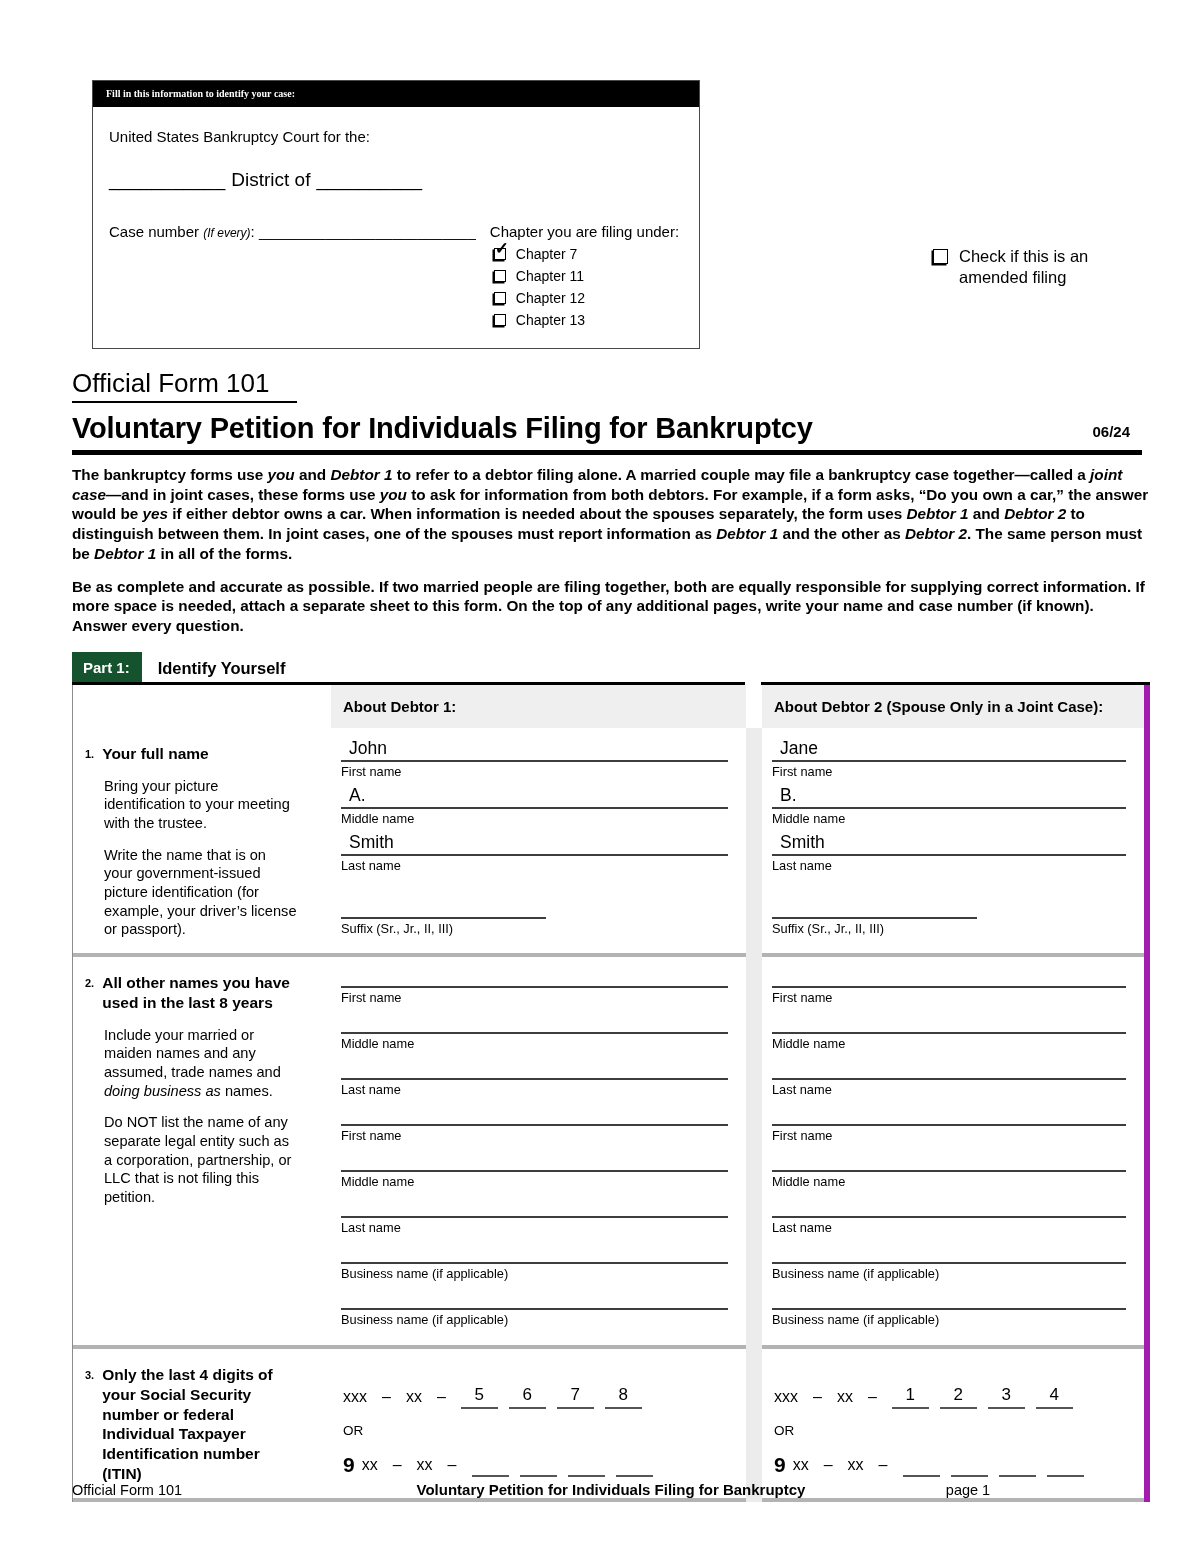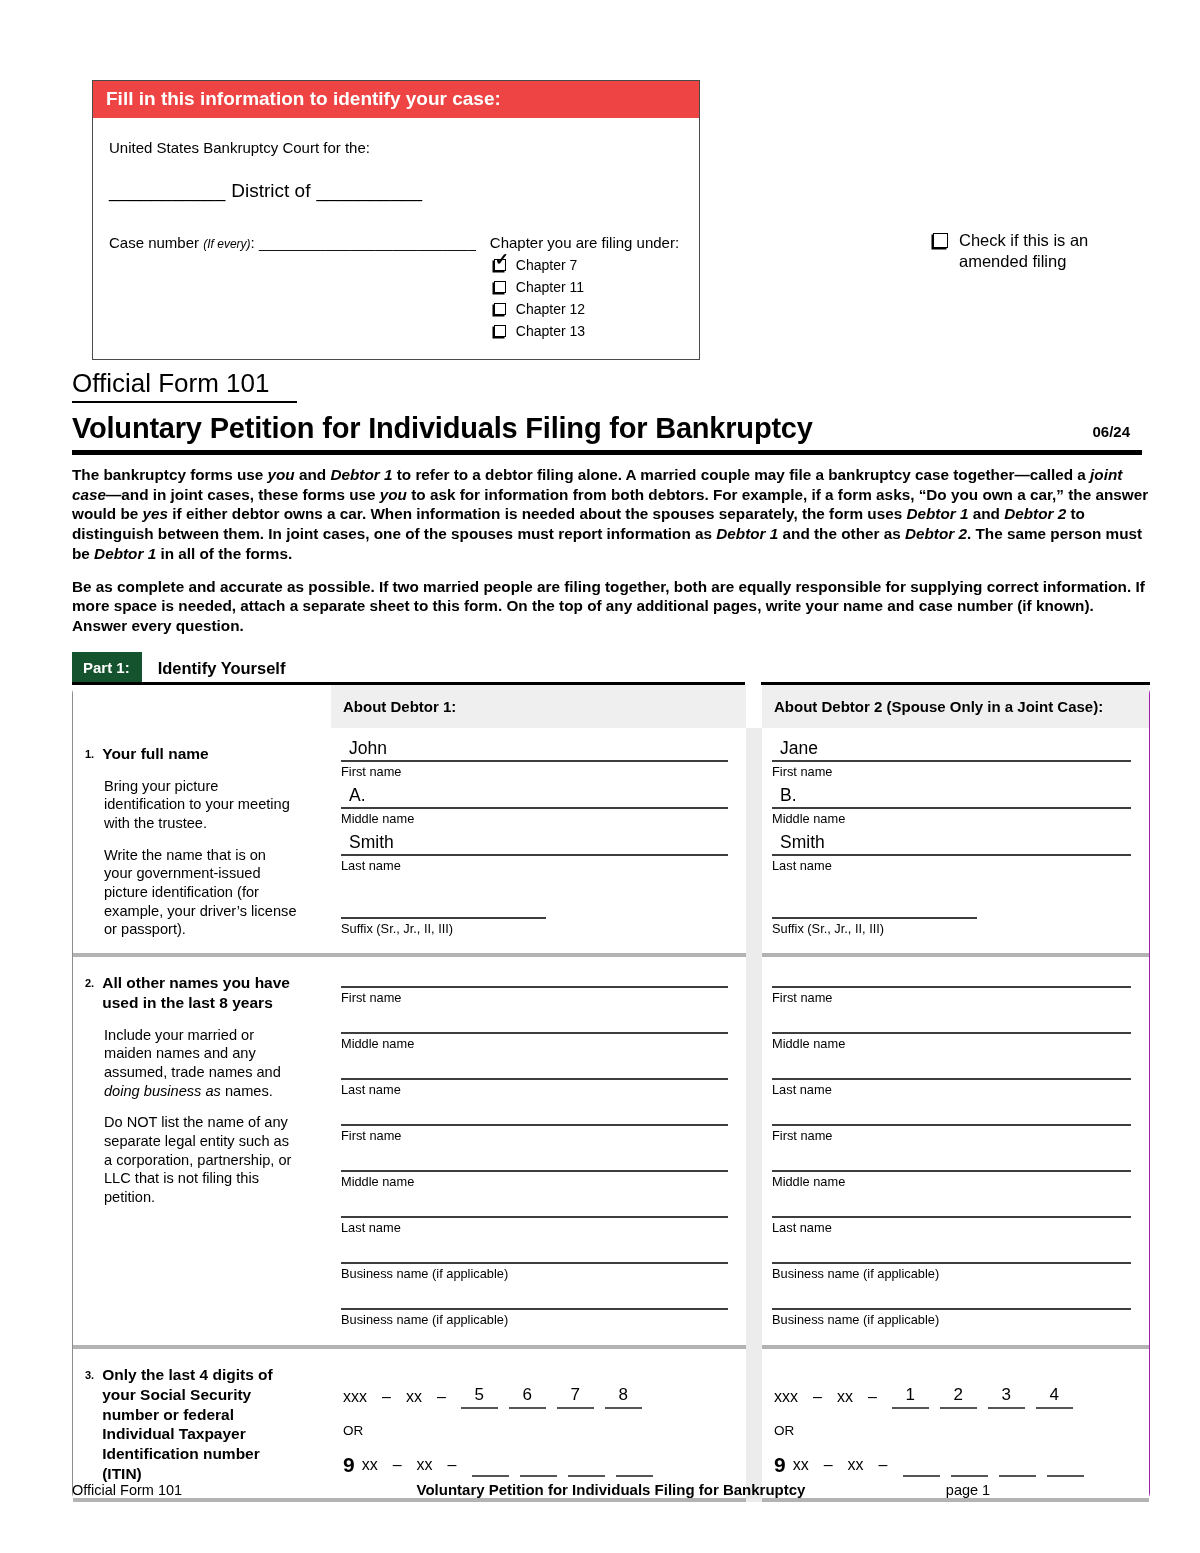--- a/index.html
+++ b/index.html
@@ -5,40 +5,40 @@
   * { box-sizing: border-box; }
   html,body { margin:0; padding:0; background:#fff; }
   .page {
     position:relative; width:1200px; height:1553px; margin:0 auto;
     background:#fff; color:#000; overflow:hidden;
     font-family:"Liberation Sans", sans-serif;
   }
 
   
   .topbox { position:absolute; left:92px; top:80px; width:608px; border:1px solid #4a4a4a; background:#fff; }
-  .topbox-bar { background:#ef4444; color:#fff; font-weight:bold; font-size:19px; padding:7px 13px 8px; }
+  .topbox-bar { background:#000000; color:#fff; font-weight:bold; font-size:10px; padding:7px 13px 8px;font-family:Liberation Serif, serif; }
   .topbox-body { padding:15px 16px 20px; }
   .court-label { font-size:15px; margin-top:6px; }
   .district-line { font-size:19px; margin-top:24px; white-space:nowrap; }
   .district-line .lbl { margin:0 6px; }
   .case-row { display:flex; margin-top:32px; align-items:flex-start; }
   .case-left { font-size:15px; white-space:nowrap; }
   .hint { font-size:12px; font-style:italic; }
   .chapter-col { margin-left:14px; }
   .chapter-label { font-size:15px; }
   .chk-item { display:flex; align-items:center; margin-top:6px; margin-left:4px; font-size:14px; }
   .chk-item .chk-label { margin-left:10px; }
 
   .cb { width:12px; height:12px; border:1.6px solid #000; background:#fff;
         box-shadow:-1.5px 1.5px 0 0 #000; display:inline-block; position:relative; flex:none; }
   .cb.checked::after { content:"\2713"; position:absolute; left:0px; top:-11px;
         font-size:17px; font-weight:bold; color:#000; }
   .cb-lg { width:15px; height:15px; margin-top:3px; }
 
-  .amended { position:absolute; left:933px; top:230px; display:flex; }
+  .amended { position:absolute; left:933px; top:246px; display:flex; }
   .amended-label { margin-left:11px; font-size:16.5px; width:175px; line-height:1.25; }
 
   
   .main { position:absolute; left:72px; top:368px; width:1078px; }
   .form-label { font-size:26px; display:inline-block; border-bottom:2px solid #000; padding:0 28px 2px 0; }
   .title-row { display:flex; justify-content:space-between; align-items:flex-end; margin-top:9px; }
   .h1 { font-size:29px; font-weight:bold; margin:0; letter-spacing:-0.2px; }
   .version { font-size:15px; font-weight:bold; margin-right:20px; padding-bottom:5px; }
   .rule { height:5px; background:#000; margin-top:5px; width:1070px; }
 
@@ -46,21 +46,21 @@
   .intro + .intro { margin-top:13px; }
 
   
   .part1row { display:grid; grid-template-columns:673px 16px 1fr; margin-top:16px; }
   .p1cell1, .p1cell3 { border-bottom:3px solid #000; }
   .p1cell1 { display:flex; align-items:stretch; }
   .part-badge { background:#14532d; color:#fff; font-weight:bold; font-size:15px; padding:7px 12px 6px 11px; }
   .part-title { font-weight:bold; font-size:16.5px; padding:7px 0 0 16px; }
 
   
-  .ptable { border-left:1px solid #8c8c8c; border-right:1px solid #a21caf;border-radius:9px; }
+  .ptable { border-left:1px solid #8c8c8c; border-right:6px solid #a21caf; }
   .trow { display:grid; grid-template-columns:258px 415px 16px 1fr; }
   .cell { background:#fff; }
   .gap { background:#ececec; }
   .thead .hcell { background:#efefef; font-weight:bold; font-size:15px; padding:13px 8px 13px 12px; }
   .thead .gap { background:#fff; }
   .trow.sep > .cell { border-top:4px solid #b3b3b3; }
   .trow.sep > .gap { border-top:none; }
   .brow { display:grid; grid-template-columns:258px 415px 16px 1fr; }
   .brow div { height:4px; background:#b3b3b3; }
   .brow .bgap { background:#ececec; }

